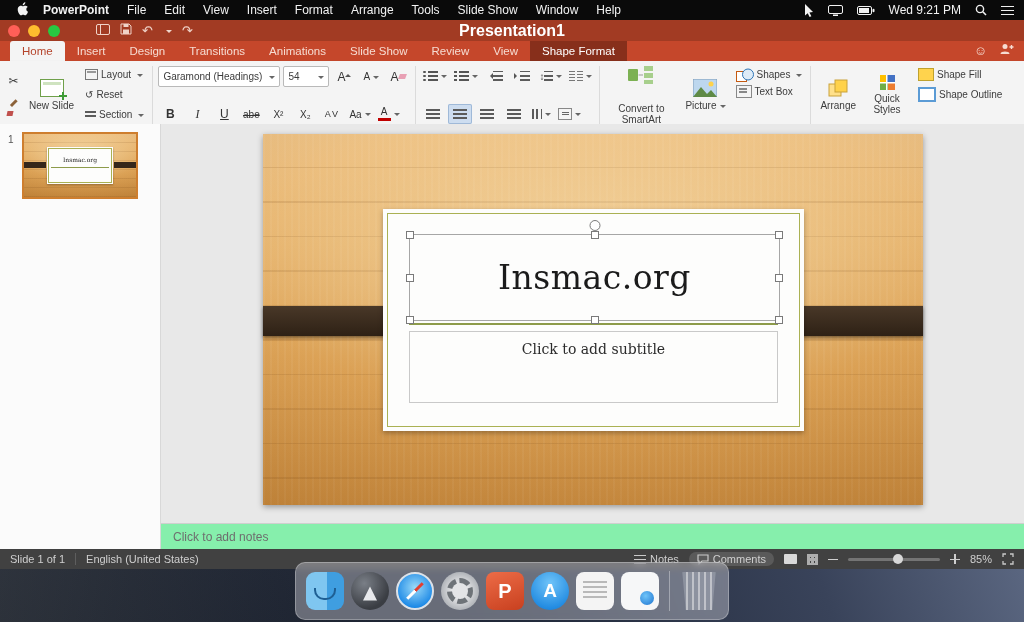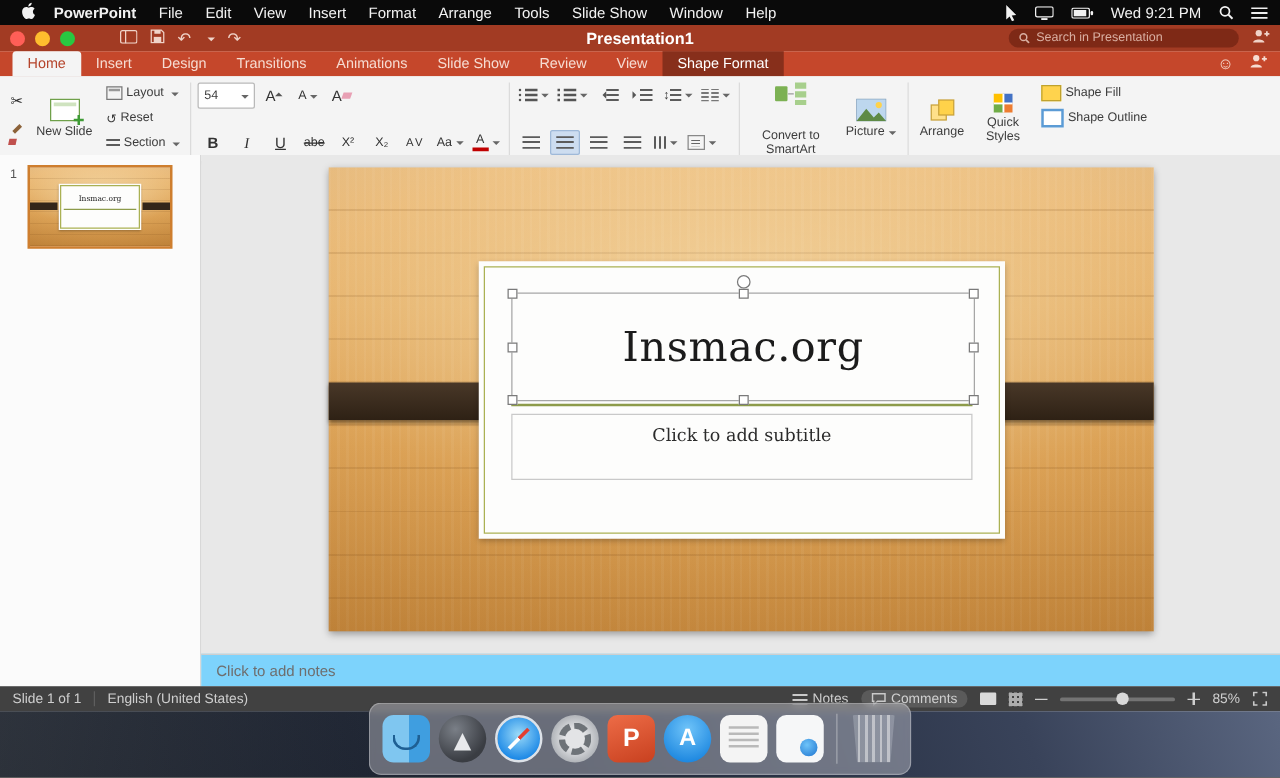--- a/index.html
+++ b/index.html
@@ -17,21 +17,21 @@
   .mb-right{margin-left:auto;display:flex;align-items:center;gap:14px;}
   .mb-right svg{display:block;}
   .mb-clock{white-space:nowrap;}
   .ic-list3{width:13px;height:9px;background:repeating-linear-gradient(#EFEFEF 0 1.5px,transparent 1.5px 4px);}
 
   
   .titlebar{position:absolute;top:20px;left:0;right:0;height:21px;background:#A23B23;display:flex;align-items:center;padding:0 8px;}
   .tl{width:12px;height:12px;border-radius:50%;margin-right:8px;flex:none;}
   .tl.red{background:#FF5F57;}.tl.yellow{background:#FEBD2E;}.tl.green{background:#28C841;}
   .tb-icons{display:flex;align-items:center;gap:10px;margin-left:28px;color:#F0D3C8;font-size:13px;}
-  .tb-title{position:absolute;left:0;right:0;text-align:center;color:#FFFFFF;font-size:13px;font-weight:bold;pointer-events:none;}
+  .tb-title{position:absolute;left:0;right:0;text-align:center;color:#FFFFFF;font-size:16px;font-weight:bold;pointer-events:none;}
   .tb-right{margin-left:auto;display:flex;align-items:center;gap:10px;z-index:2;}
   .tb-search{display:flex;align-items:center;gap:5px;width:168px;height:15px;border-radius:8px;
     background:rgba(60,10,0,0.35);color:#D9AFA2;font-size:10px;padding:0 8px;}
   .glyph-btn{color:#F0D3C8;font-size:13px;line-height:1;}
 
   
   .tabbar{position:absolute;top:41px;left:0;right:0;height:20px;background:#C5472B;display:flex;align-items:flex-end;padding-left:10px;}
   .tab{font-size:11.5px;color:#F6DCD2;padding:0 12px;line-height:20px;white-space:nowrap;}
   .tab.active{background:#F4F4F4;color:#B5442B;border-radius:3px 3px 0 0;}
   .tab.contextual{background:#872F1B;color:#FFFFFF;}
@@ -118,24 +118,24 @@
   .green-rule{position:absolute;left:26px;right:26px;top:114px;height:2px;background:#8D9B4A;}
   .title-box{position:absolute;left:26px;top:25px;width:369px;height:85px;border:1px solid #A6A6A6;
     display:flex;align-items:center;justify-content:center;}
   .title-text{font-family:"DejaVu Serif","Liberation Serif",serif;font-size:33px;color:#1B1B1B;letter-spacing:.5px;}
   .handle{position:absolute;width:6px;height:6px;background:#FFF;border:1px solid #7A7A7A;transform:translate(-50%,-50%);}
   .h-tl{left:0;top:0;}.h-tm{left:50%;top:0;}.h-tr{left:100%;top:0;}
   .h-ml{left:0;top:50%;}.h-mr{left:100%;top:50%;}
   .h-bl{left:0;top:100%;}.h-bm{left:50%;top:100%;}.h-br{left:100%;top:100%;}
   .rot{position:absolute;left:50%;top:-15px;transform:translateX(-50%);width:9px;height:9px;border:1px solid #7A7A7A;border-radius:50%;background:#FFF;}
   .rot::after{content:"";position:absolute;left:50%;top:9px;width:1px;height:6px;background:#9A9A9A;}
-  .subtitle-box{position:absolute;left:26px;top:122px;width:369px;height:53px;border:1px solid #C9C9C9;
+  .subtitle-box{position:absolute;left:26px;top:122px;width:369px;height:72px;border:1px solid #C9C9C9;
     display:flex;justify-content:center;padding-top:9px;box-sizing:border-box;}
   .subtitle-text{font-family:"DejaVu Serif","Liberation Serif",serif;font-size:14px;color:#2B2B2B;}
-  .notes-bar{position:absolute;left:0;right:0;bottom:0;height:25px;background:#7dd3fc;border-top:1px solid #CFCFCF;
+  .notes-bar{position:absolute;left:0;right:0;bottom:0;height:25px;background:#86efac;border-top:1px solid #CFCFCF;
     display:flex;align-items:center;padding-left:12px;font-size:12px;color:#6E6E6E;}
   
   .mini-bar{position:absolute;top:28px;height:6px;background:#34261A;}
   .mini-bar.left{left:0;width:22px;}
   .mini-bar.right{right:0;width:22px;}
   .mini-card{position:absolute;left:23px;top:13px;width:66px;height:37px;background:#FDFDFC;box-shadow:0 1px 2px rgba(0,0,0,.3);display:flex;align-items:flex-start;justify-content:center;}
   .mini-card::before{content:"";position:absolute;inset:1px;border:1px solid #AAB153;}
   .mini-title{font-family:"DejaVu Serif","Liberation Serif",serif;font-size:6px;color:#222;margin-top:9px;}
   .mini-rule{position:absolute;left:4px;right:4px;top:20px;height:1px;background:#8D9B4A;}
 
@@ -249,34 +249,20 @@
       <span><svg width="12" height="12" viewBox="0 0 12 12">
             <path d="M1 1 H9 L11 3 V11 H1 Z" fill="none" stroke="#F0D3C8"></path>
             <rect x="3" y="6.5" width="6" height="4.5" fill="#F0D3C8"></rect>
             <rect x="3.5" y="1" width="5" height="3" fill="#F0D3C8"></rect>
           </svg></span>
       <span class="g glyph-btn" data-glyph="↶"></span>
       <span class="caret light"></span>
       <span class="g glyph-btn" data-glyph="↷"></span>
     </span>
     <span class="tb-title">Presentation1</span>
-    <span class="tb-right">
-      <span class="tb-search">
-        <svg width="9" height="9" viewBox="0 0 12 12">
-            <circle cx="5" cy="5" r="3.6" fill="none" stroke="#D9AFA2" stroke-width="1.6"></circle>
-            <line x1="7.8" y1="7.8" x2="11" y2="11" stroke="#D9AFA2" stroke-width="1.8"></line>
-          </svg>
-        <span>Search in Presentation</span>
-      </span>
-      <span><svg width="15" height="12" viewBox="0 0 15 12">
-            <circle cx="6" cy="3.5" r="2.5" fill="#F0D3C8"></circle>
-            <path d="M1.5 11 C1.5 7.8 10.5 7.8 10.5 11 Z" fill="#F0D3C8"></path>
-            <path d="M12.5 2 v4 M10.5 4 h4" stroke="#F0D3C8" stroke-width="1.4"></path>
-          </svg></span>
-    </span>
   </div>
 
   <div class="tabbar">
     <span class="tab active">Home</span>
     <span class="tab">Insert</span>
     <span class="tab">Design</span>
     <span class="tab">Transitions</span>
     <span class="tab">Animations</span>
     <span class="tab">Slide Show</span>
     <span class="tab">Review</span>
@@ -322,20 +308,24 @@
         <span class="ic-lines" style="width:11px;height:8px;"></span>
         <span>Section</span>
           <span class="caret"></span>
       </div>
     </div>
 
     <div class="rb-sep"></div>
 
     <div class="grp two-rows">
       <div class="rrow">
+        <div class="combo" style="width:112px;">
+          <span>Garamond (Headings)</span>
+            <span class="caret"></span>
+        </div>
         <div class="combo" style="width:36px;">
           <span>54</span>
             <span class="caret"></span>
         </div>
         <span class="btn">
             <span class="fico">A</span>
             <span class="tri" style="border-bottom-color:#555;transform:translateY(-3px);"></span>
           </span>
         <span class="btn">
             <span class="fico" style="font-size:10px;">A</span>
@@ -443,20 +433,34 @@
       <div class="tallbtn">
         <svg width="24" height="18" viewBox="0 0 24 18">
             <rect width="24" height="18" fill="#BDD7EE" stroke="#7F9CB8"></rect>
             <circle cx="18" cy="5" r="2.5" fill="#FFD24A"></circle>
             <path d="M0 18 L8 8 L14 15 L18 11 L24 18 Z" fill="#5E8A46"></path>
           </svg>
         <span class="lbl">
             <span>Picture</span>
             <span class="caret"></span>
           </span>
+      </div>
+      <div class="minirows">
+        <div class="smallbtn">
+          <svg width="18" height="14" viewBox="0 0 18 14">
+              <rect x="0.5" y="3.5" width="10" height="10" fill="#FFF" stroke="#C55A11"></rect>
+              <circle cx="12" cy="6.5" r="5.5" fill="#DDEBF7" stroke="#2E74B5"></circle>
+            </svg>
+          <span>Shapes</span>
+            <span class="caret"></span>
+        </div>
+        <div class="smallbtn">
+          <span class="ic-textbox"></span>
+          <span>Text Box</span>
+        </div>
       </div>
     </div>
 
     <div class="rb-sep"></div>
 
     <div class="grp">
       <div class="tallbtn">
         <svg width="20" height="18" viewBox="0 0 20 18">
             <rect x="1" y="5" width="12" height="12" fill="#FFE08A" stroke="#C9A23A"></rect>
             <rect x="7" y="1" width="12" height="12" fill="#FFD24A" stroke="#C9A23A"></rect>

